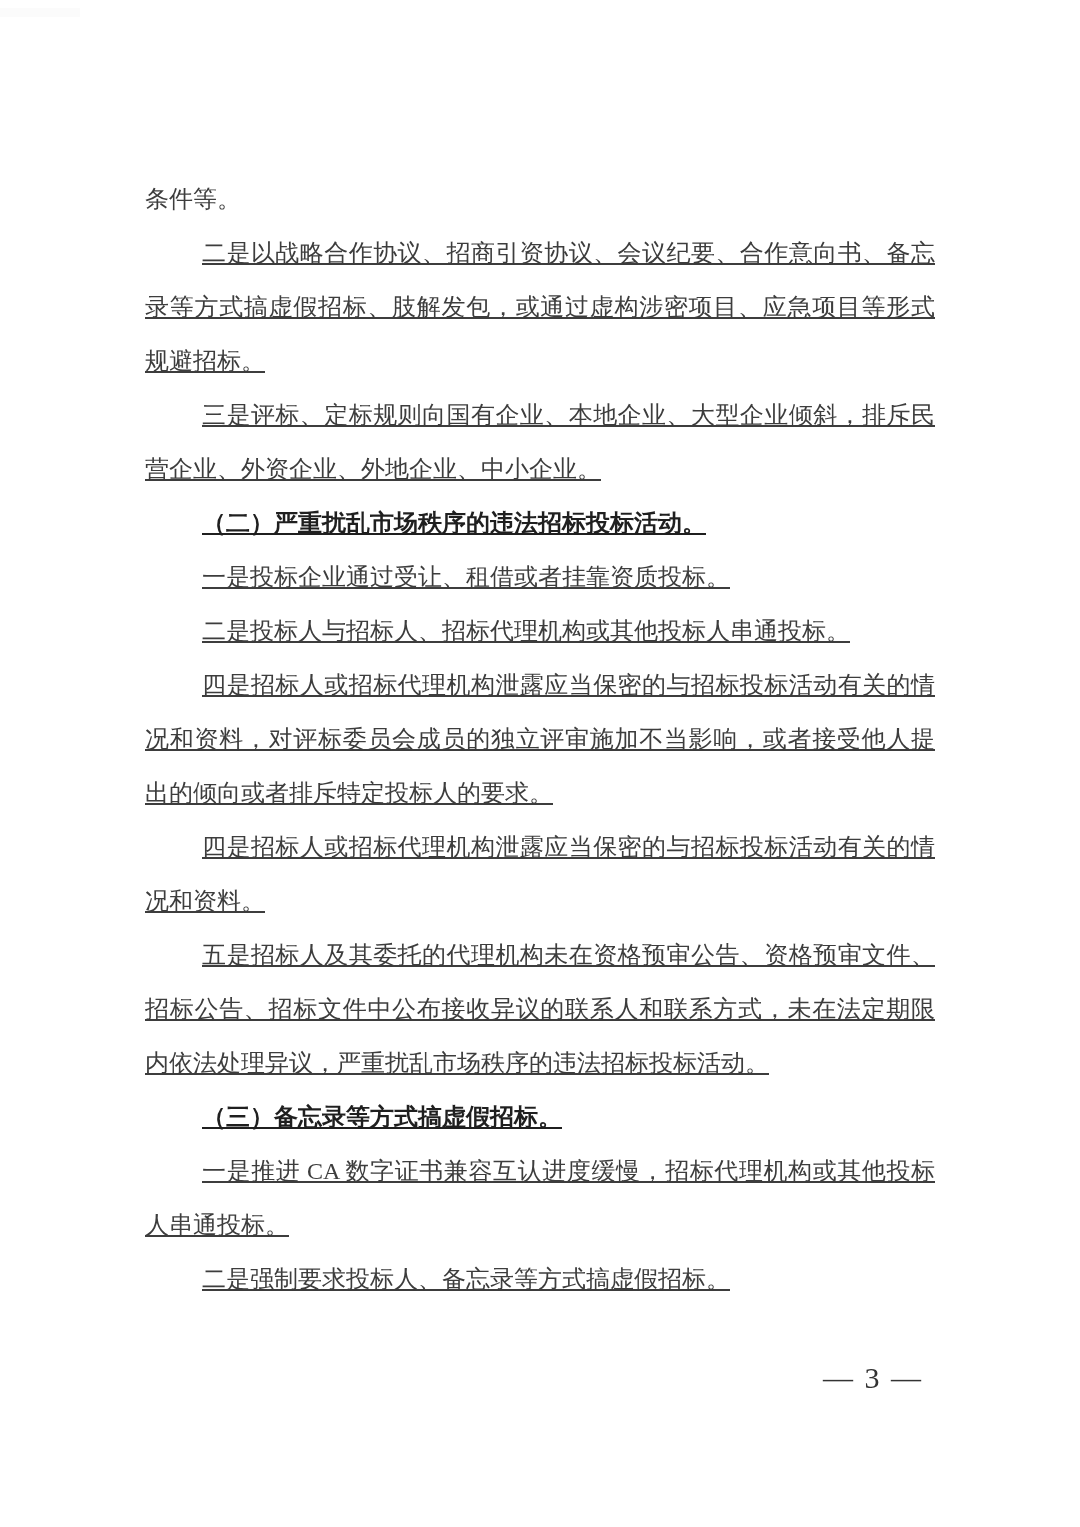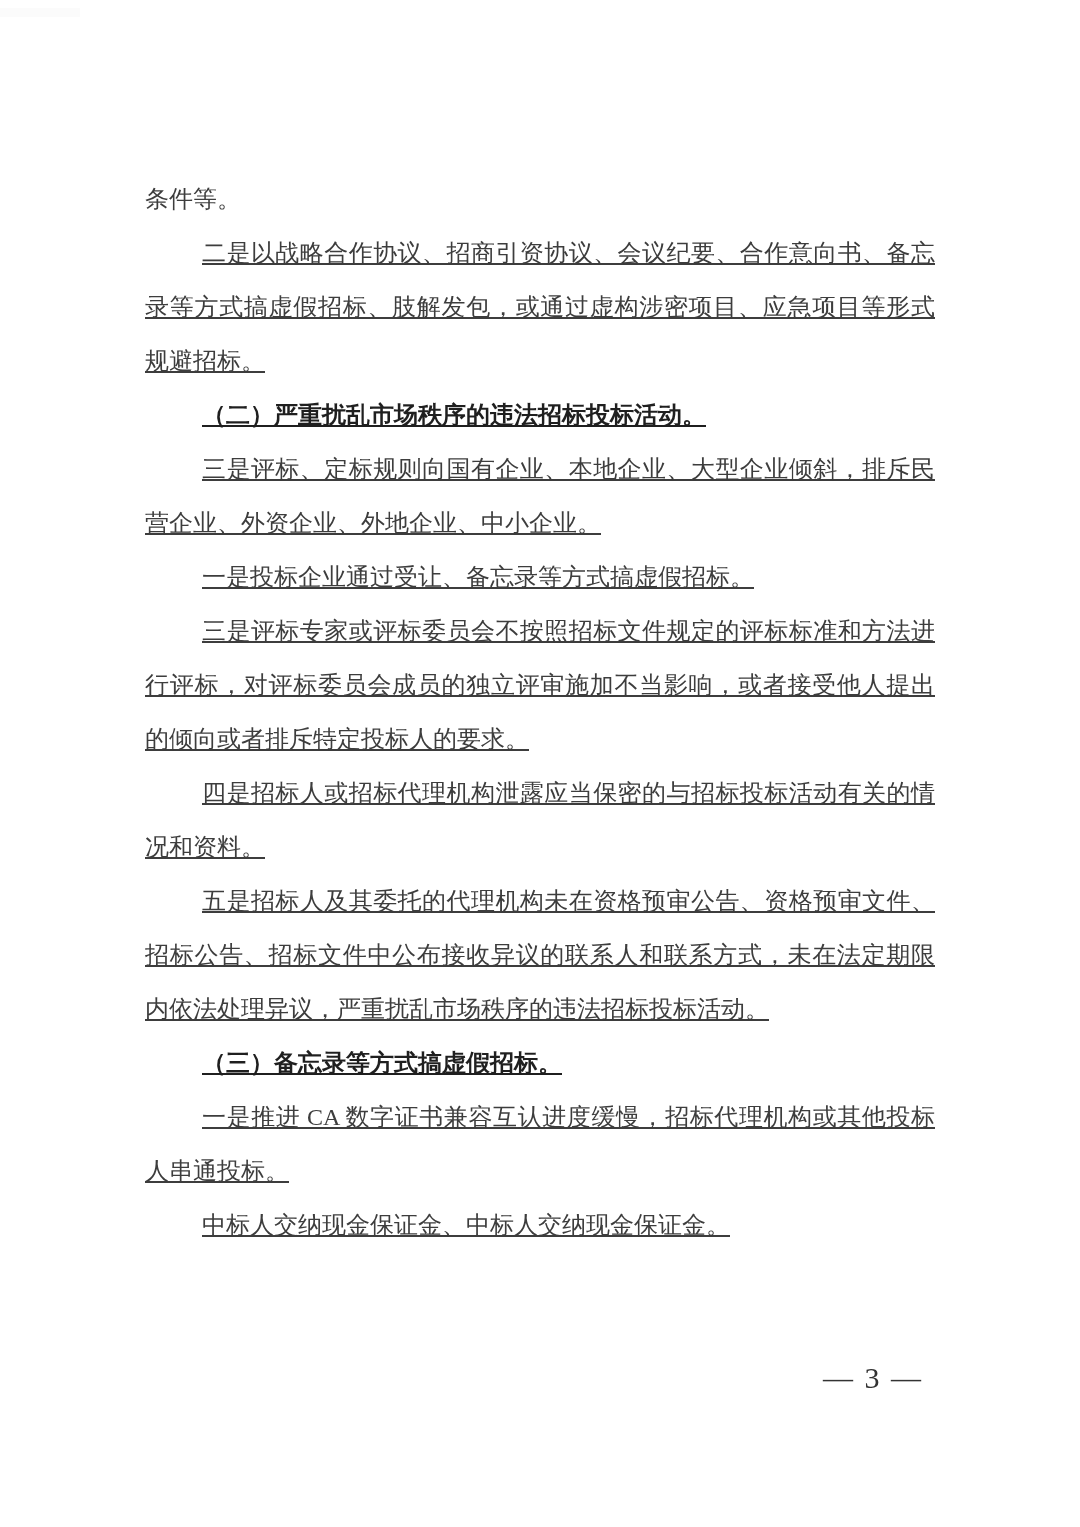--- a/index.html
+++ b/index.html
@@ -59,24 +59,25 @@
   }
 </style>
 </head>
 <body>
 
 <div class="page">
   <div class="scan-band"></div>
   <div class="doc-body" id="doc-body">
       <p class="para">条件等。</p>
       <p class="para indent">二是以战略合作协议、招商引资协议、会议纪要、合作意向书、备忘录等方式搞虚假招标、肢解发包，或通过虚构涉密项目、应急项目等形式规避招标。</p>
+      <p class="para indent">三是评标、定标规则向国有企业、本地企业、大型企业倾斜，排斥民营企业、外资企业、外地企业、中小企业。</p>
       <p class="para indent heading">（二）严重扰乱市场秩序的违法招标投标活动。</p>
-      <p class="para indent">三是评标、定标规则向国有企业、本地企业、大型企业倾斜，排斥民营企业、外资企业、外地企业、中小企业。</p>
-      <p class="para indent">一是投标企业通过受让、备忘录等方式搞虚假招标。</p>
-      <p class="para indent">三是评标专家或评标委员会不按照招标文件规定的评标标准和方法进行评标，对评标委员会成员的独立评审施加不当影响，或者接受他人提出的倾向或者排斥特定投标人的要求。</p>
+      <p class="para indent">一是投标企业通过受让、租借或者挂靠资质投标。</p>
+      <p class="para indent">二是投标人与招标人、招标代理机构或其他投标人串通投标。</p>
+      <p class="para indent">四是招标人或招标代理机构泄露应当保密的与招标投标活动有关的情况和资料，对评标委员会成员的独立评审施加不当影响，或者接受他人提出的倾向或者排斥特定投标人的要求。</p>
       <p class="para indent">四是招标人或招标代理机构泄露应当保密的与招标投标活动有关的情况和资料。</p>
       <p class="para indent">五是招标人及其委托的代理机构未在资格预审公告、资格预审文件、招标公告、招标文件中公布接收异议的联系人和联系方式，未在法定期限内依法处理异议，严重扰乱市场秩序的违法招标投标活动。</p>
       <p class="para indent heading">（三）备忘录等方式搞虚假招标。</p>
       <p class="para indent">一是推进 CA 数字证书兼容互认进度缓慢，招标代理机构或其他投标人串通投标。</p>
-      <p class="para indent">中标人交纳现金保证金、中标人交纳现金保证金。</p>
+      <p class="para indent">二是强制要求投标人、备忘录等方式搞虚假招标。</p>
     </div>
   <div class="page-number">— 3 —</div>
 </div>
 
 </body></html>

